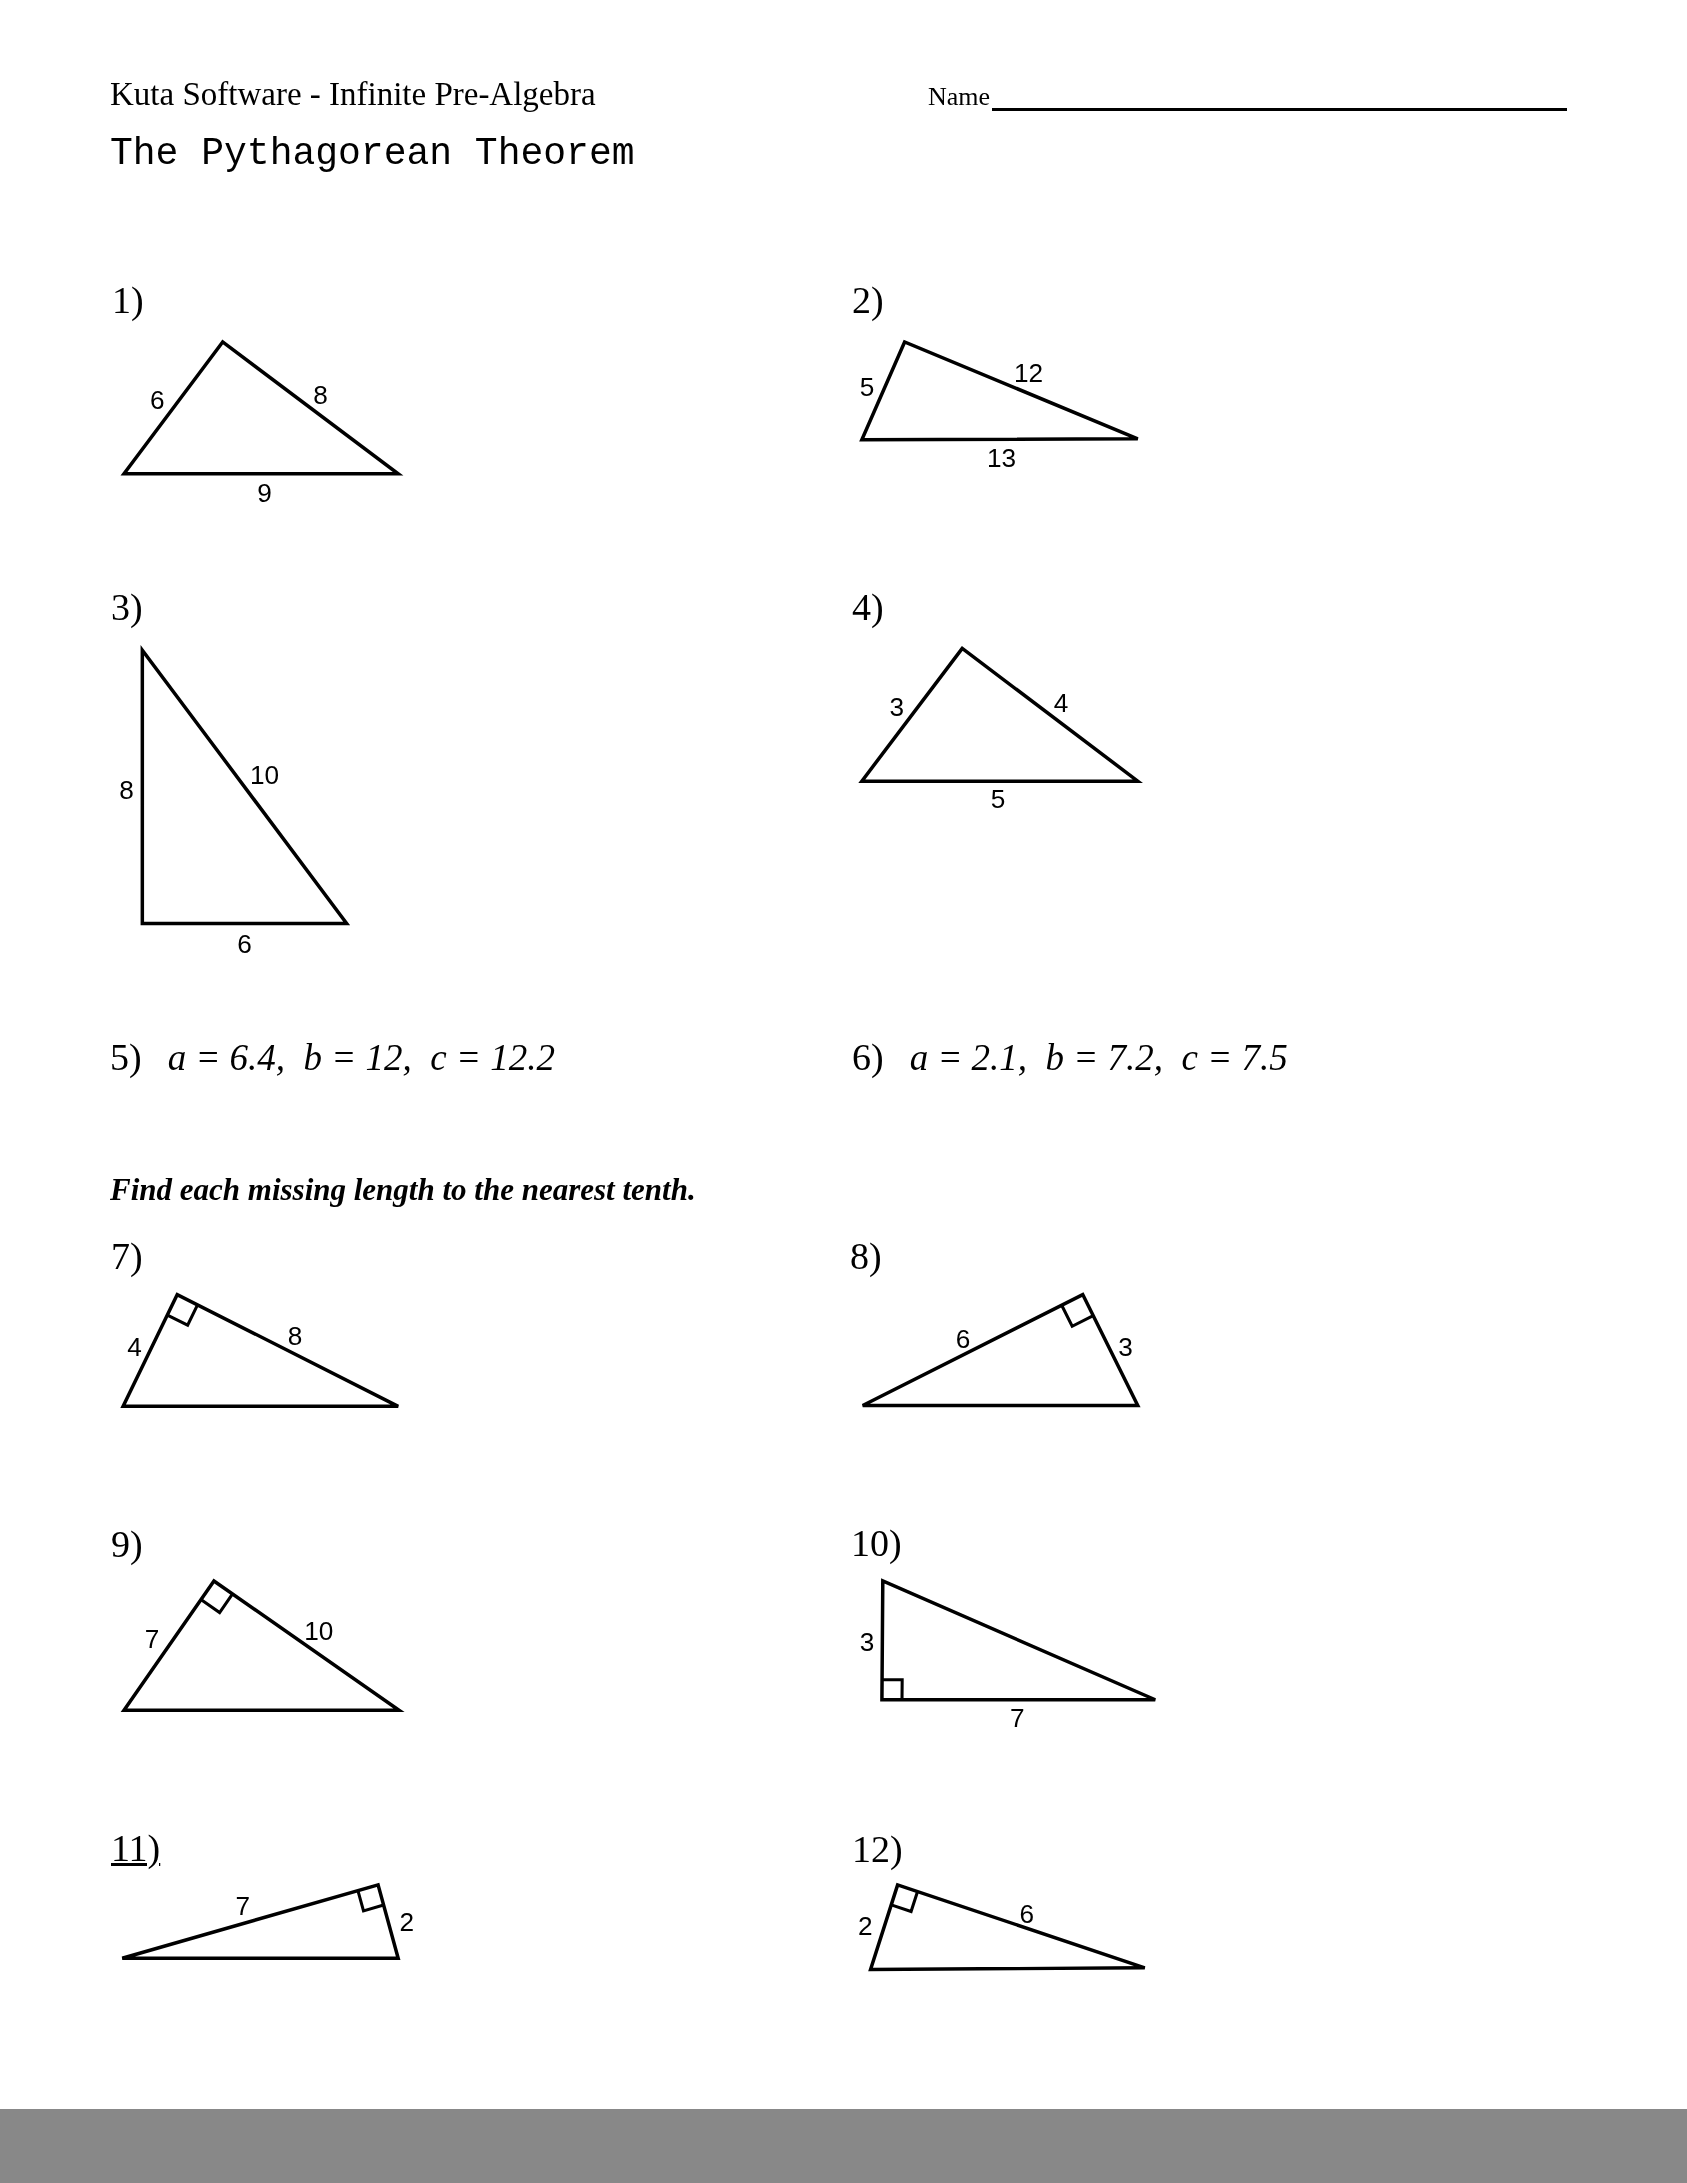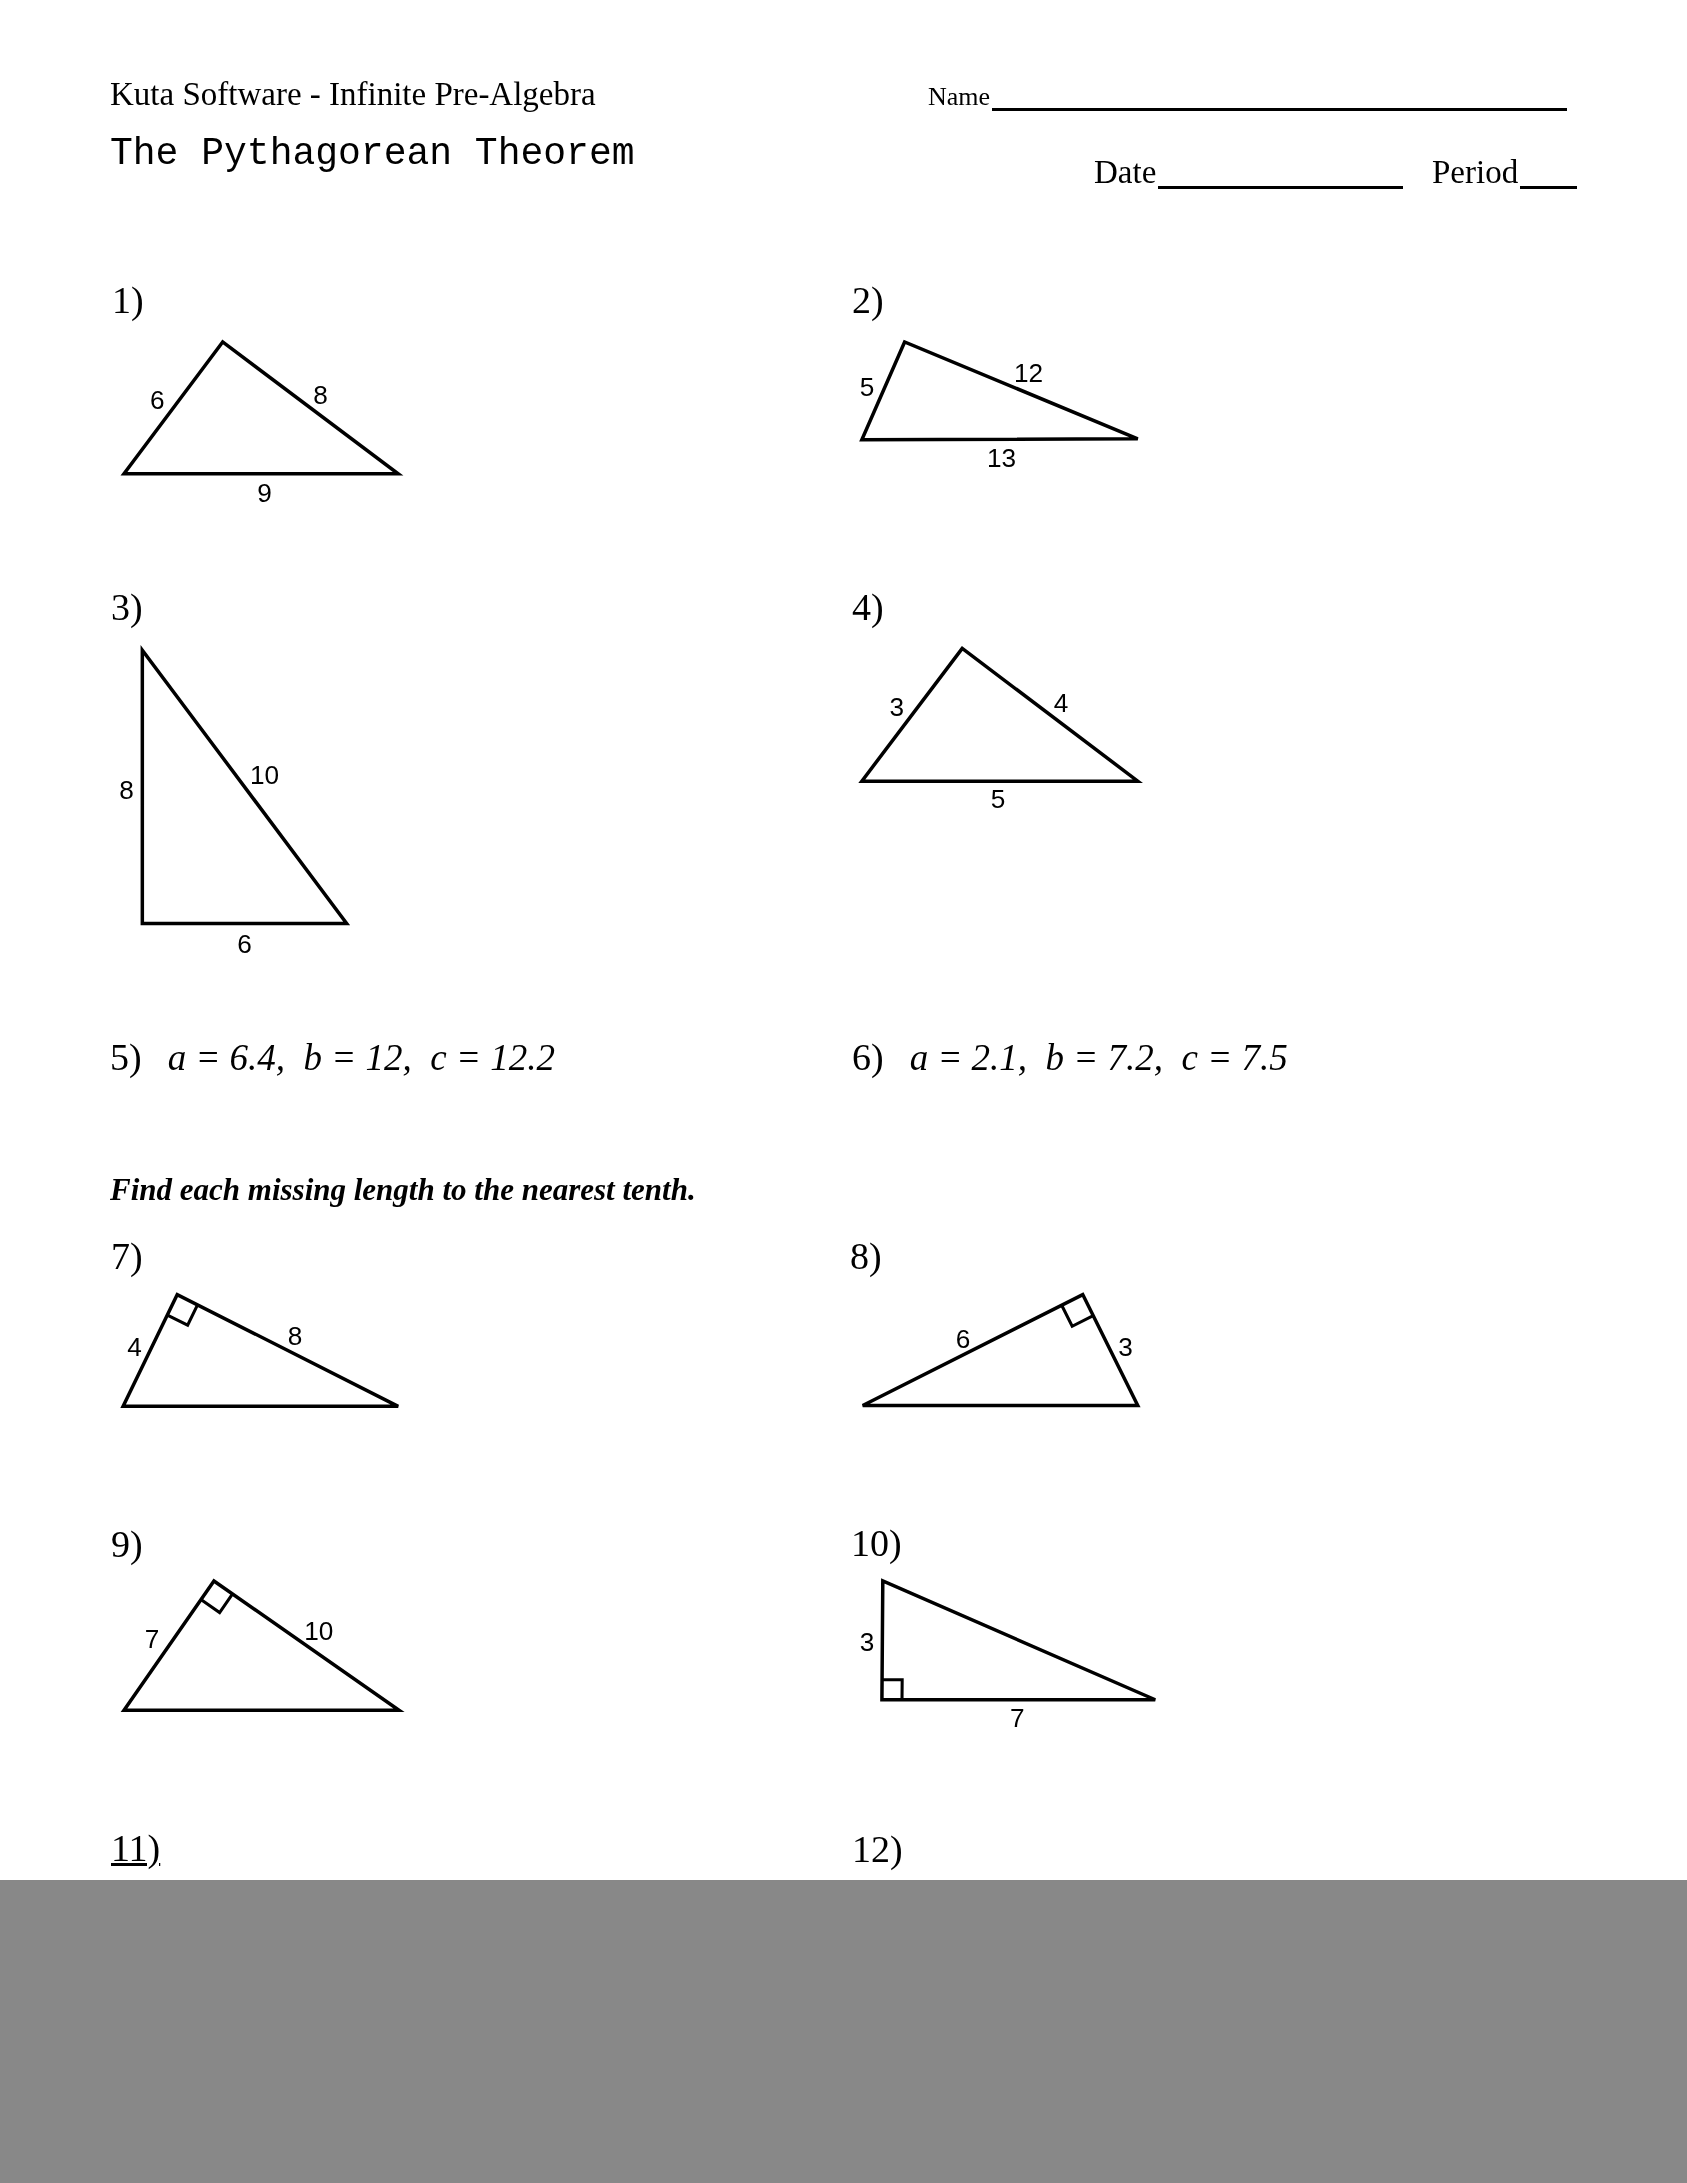--- a/index.html
+++ b/index.html
@@ -1,18 +1,18 @@
 <!DOCTYPE html>
 <html style="--ink: #000000; --paper: #ffffff;font-size:14px"><head>
 <meta charset="utf-8">
 <style>
   :root{ --ink:#000000; --paper:#ffffff; }
   html,body{margin:0;padding:0;background:#888;}
   .page{
-    position:relative; width:1687px; height:1880px;
+    position:relative; width:1687px; height:2109px;
     background:var(--paper); color:var(--ink);
     font-family:"Liberation Serif", serif; overflow:hidden;
   }
   .abs{position:absolute; white-space:nowrap;}
   .brand{left:110px; top:78px; font-size:33px; line-height:1;}
   .title{left:110px; top:135px; font-size:38px; line-height:1;font-family:Liberation Mono, monospace;}
   .name-row{left:928px; top:68px; font-size:26px; line-height:1;margin-top:16px;}
   .date-row{left:1094px; top:156px; font-size:33px; line-height:1;}
   .blank{display:inline-block; height:0; border-bottom:3.5px solid var(--ink); vertical-align:-6.1px;}
   .blank.name{width:575px; margin-left:1.7px;}
@@ -40,23 +40,20 @@
 <div class="page">
 
   <div class="abs brand">Kuta Software - Infinite Pre-Algebra</div>
 
   <div class="abs name-row">
     <span>Name</span><span class="blank name"></span>
   </div>
 
   <div class="abs title">The Pythagorean Theorem</div>
 
-  <div class="abs date-row">
-    <span>Date</span><span class="blank date"></span><span class="period-label">Period</span><span class="blank period"></span>
-  </div>
 
   <div class="abs instruction instr-2">Find each missing length to the nearest tenth.</div>
 
   <svg class="figures" id="figures-layer" xmlns="http://www.w3.org/2000/svg" viewBox="0 0 1932 2500" width="1687" height="2184">
       <polygon points="255,391 142,542 456,542" class="tri"></polygon>
       <text x="180" y="457" class="slabel">6</text>
       <text x="367" y="452" class="slabel">8</text>
       <text x="303" y="564" class="slabel">9</text>
       <polygon points="1036,391 987,503 1303,502" class="tri"></polygon>
       <text x="993" y="443" class="slabel">5</text>

